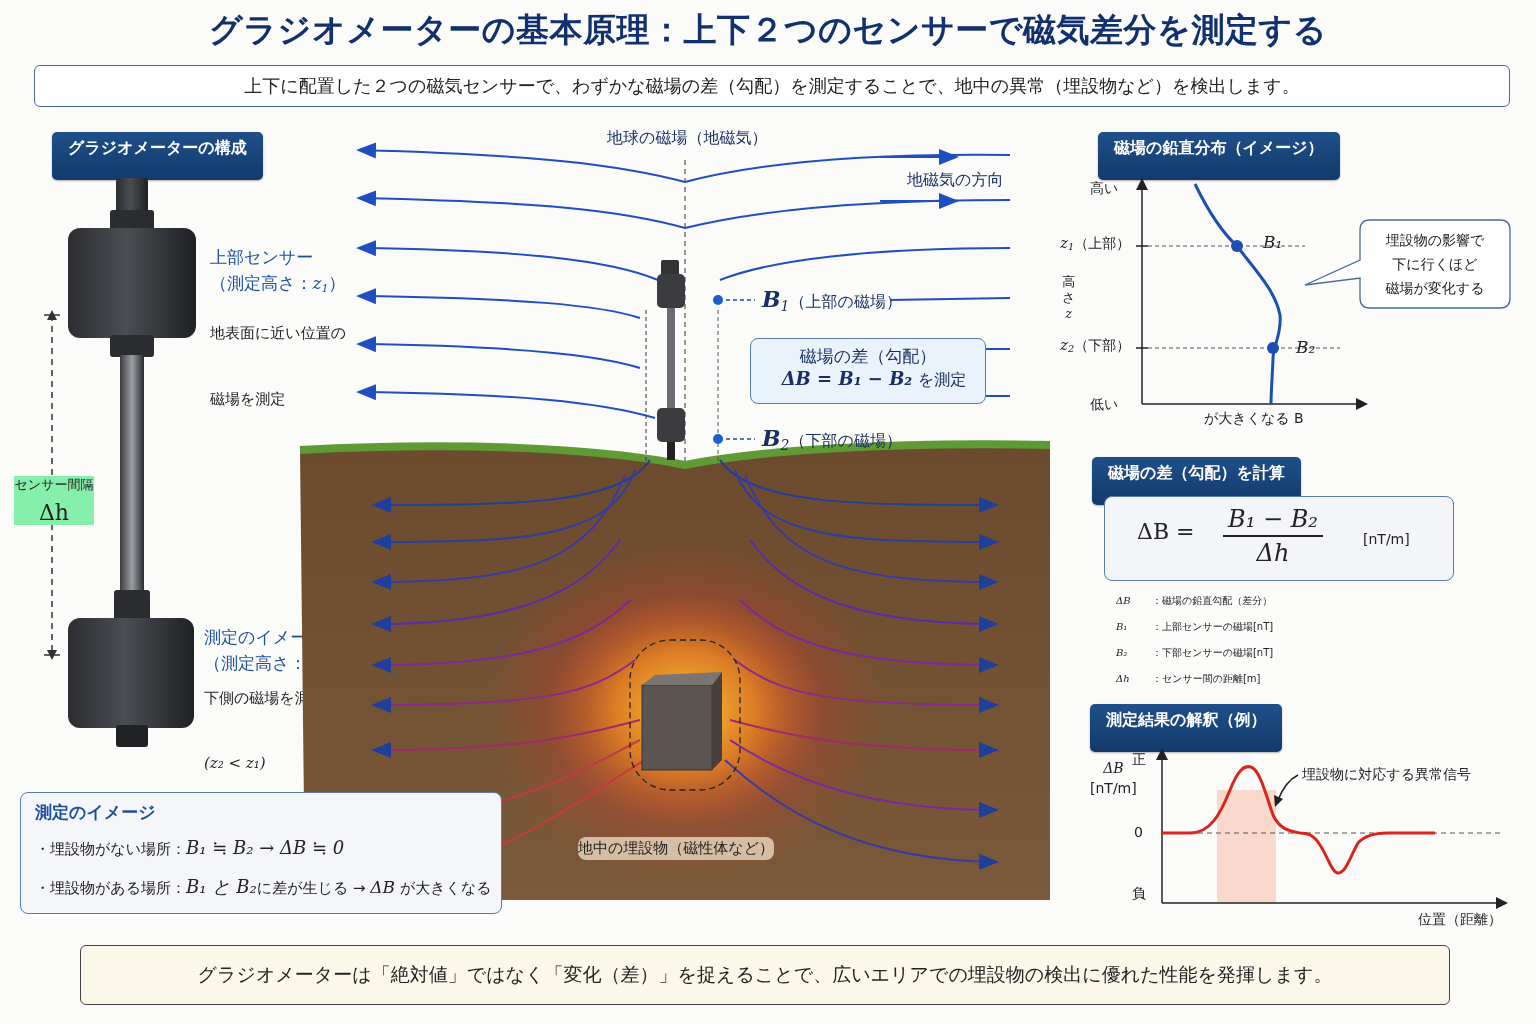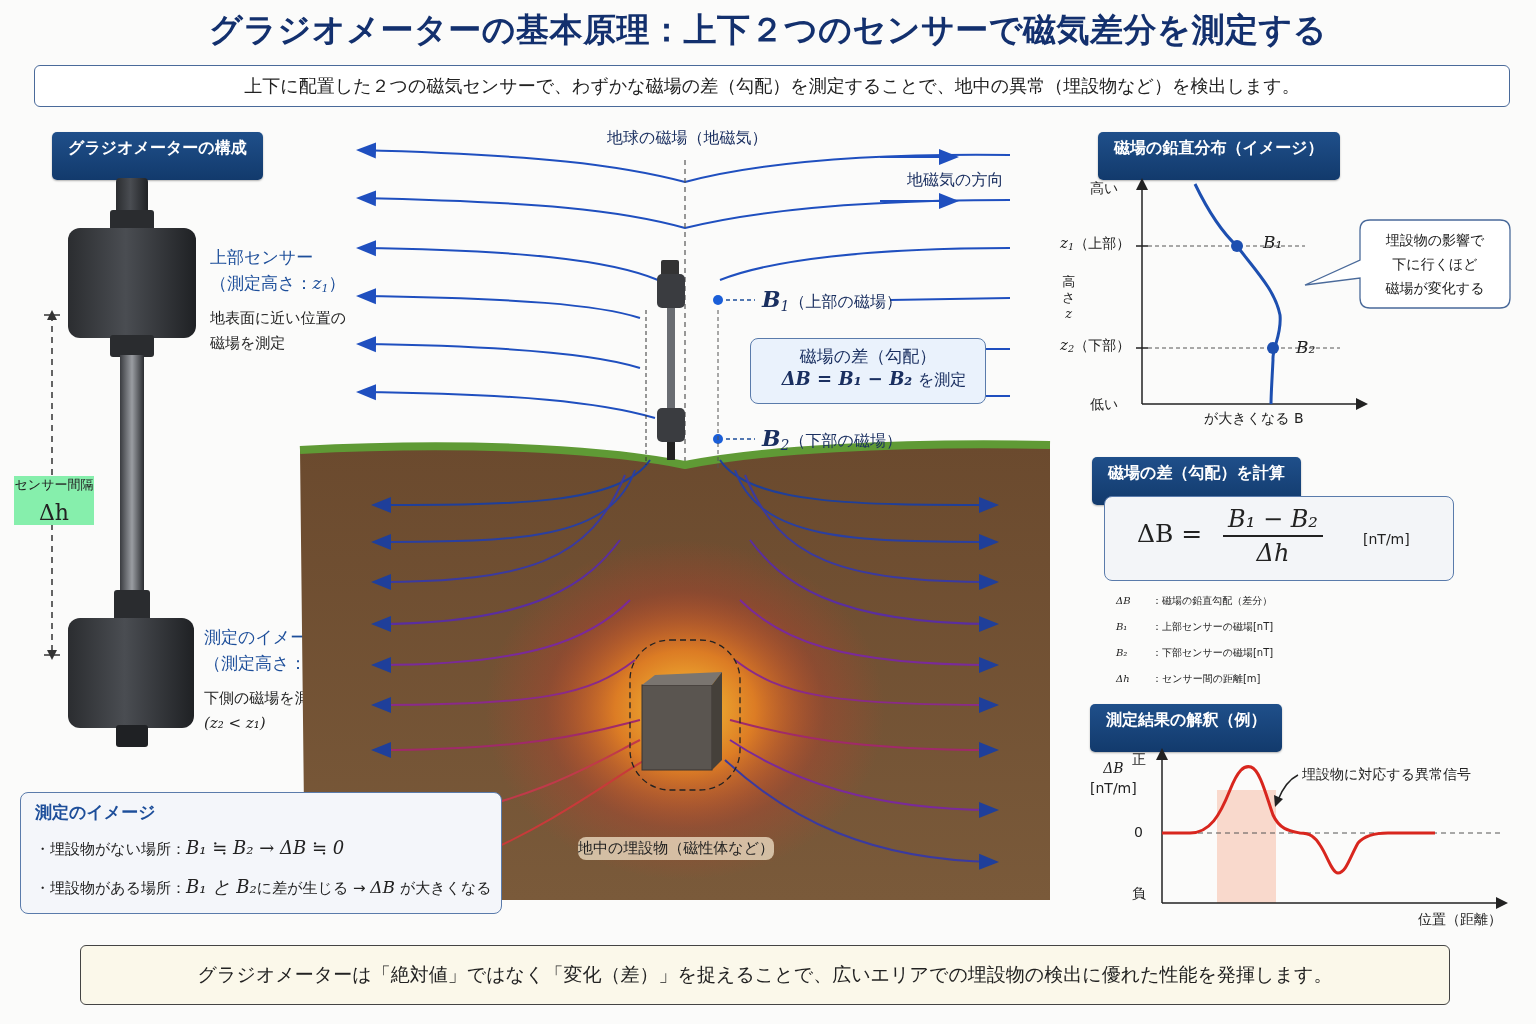--- a/index.html
+++ b/index.html
@@ -3,21 +3,21 @@
 <meta charset="utf-8">
 <style>
   * { box-sizing: border-box; margin: 0; padding: 0; }
   html, body { width: 1536px; height: 1024px; overflow: hidden; background: #fbfbfa; }
   body { position: relative; font-family: "DejaVu Sans", "Liberation Sans", sans-serif; color: #222; }
   .abs { position: absolute; }
   .title { left: 0; top: 8px; width: 1536px; text-align: center; font-size: 33px; font-weight: bold; color: #13306e; letter-spacing: 0.5px; }
   .subtitle-box { left: 34px; top: 65px; width: 1476px; height: 42px; border: 1.5px solid #4a6a9a; border-radius: 6px; background: #fff; display: flex; align-items: center; justify-content: center; font-size: 18px; color: #222; }
   .section-tag { background: linear-gradient(#1f4f8a, #123a6c); color: #fff; font-weight: bold; font-size: 16px; border-radius: 5px; padding: 0 16px; height: 48px; line-height: 32px; box-shadow: 0 1px 2px rgba(0,0,0,0.3); white-space: nowrap; }
   .blue-lbl { color: #1d4e9a; font-size: 17px; line-height: 26px; }
-  .dark-lbl { color: #222; font-size: 15px; line-height: 25px; }
+  .dark-lbl { color: #222; font-size: 15px; line-height: 25px; margin-top: 40px; }
   .math { font-family: "DejaVu Serif", "Liberation Serif", serif; font-style: italic; }
   sub { font-size: 0.65em; vertical-align: -0.25em; }
   .panel { background: #f1f4f9; border: 1.5px solid #5a7bab; border-radius: 8px; }
   .footer-box { left: 80px; top: 945px; width: 1370px; height: 60px; border: 1.5px solid #444; border-radius: 6px; background: #fbf8ea; display: flex; align-items: center; justify-content: center; font-size: 19px; color: #222; }
 </style>
 </head>
 <body>
 
 <div class="abs title">グラジオメーターの基本原理：上下２つのセンサーで磁気差分を測定する</div>
 <div class="abs subtitle-box">
@@ -59,21 +59,21 @@
   <polygon points="52,490 47,480 57,480" fill="#333"></polygon>
 </svg>
 <div class="abs" style="left:14px; top:476px; width:80px; background:#86efac; text-align:center;">
   <div style="font-size:13px;">センサー間隔</div>
   <div class="math" style="font-size:22px; font-style:normal; margin-top:6px;">Δh</div>
 </div>
 
 <div class="abs" style="left:210px; top:244px;">
   <div class="blue-lbl">上部センサー</div>
   <div class="blue-lbl"><span>（測定高さ：</span><span class="math">z</span><sub class="math">1</sub><span>）</span></div>
-  <div class="dark-lbl" style="margin-top:4px;">地表面に近い位置の</div>
+  <div class="dark-lbl" style="margin-top:20px;font-family:Liberation Mono, monospace;">地表面に近い位置の</div>
   <div class="dark-lbl">磁場を測定</div>
 </div>
 
 <div class="abs" style="left:204px; top:624px;">
   <div class="blue-lbl">測定のイメージ</div>
   <div class="blue-lbl"><span>（測定高さ：</span><span class="math">z</span><sub class="math">2</sub><span>）</span></div>
   <div class="dark-lbl" style="margin-top:4px;">下側の磁場を測定</div>
   <div class="dark-lbl math" style="font-style:italic;">(z₂ &lt; z₁)</div>
 </div>
 
@@ -220,21 +220,21 @@
 <div class="abs math" style="left:1296px; top:337px; font-size:17px;">B₂</div>
 <div class="abs" style="left:1204px; top:410px; font-size:14px;">が大きくなる B</div>
 <div class="abs" style="left:1362px; top:228px; width:146px; font-size:14px; line-height:24px; text-align:center;">
   <div>埋設物の影響で</div>
     <div>下に行くほど</div>
     <div>磁場が変化する</div>
 </div>
 
 <div class="abs section-tag" style="left:1092px; top:457px;">磁場の差（勾配）を計算</div>
 <div class="abs panel" style="left:1104px; top:496px; width:350px; height:85px; background:#f3f5f8;">
-  <div class="math" style="position:absolute; left:32px; top:22px; font-size:25px; font-style:normal;">ΔB =</div>
+  <div class="math" style="position:absolute; left:32px; top:22px; font-size:22px; font-style:normal;">ΔB =</div>
   <div style="position:absolute; left:118px; top:8px; width:100px; text-align:center;">
     <div class="math" style="font-size:24px;">B₁ − B₂</div>
     <div style="border-top:2px solid #222; margin:2px 0;"></div>
     <div class="math" style="font-size:24px;">Δh</div>
   </div>
   <div style="position:absolute; left:258px; top:34px; font-size:14px;">[nT/m]</div>
 </div>
 <div class="abs" style="left:1116px; top:588px; font-size:10px; line-height:26px;">
   <div><span class="math" style="display:inline-block; width:36px;">ΔB</span><span>：磁場の鉛直勾配（差分）</span></div>
   <div><span class="math" style="display:inline-block; width:36px;">B₁</span><span>：上部センサーの磁場[nT]</span></div>

